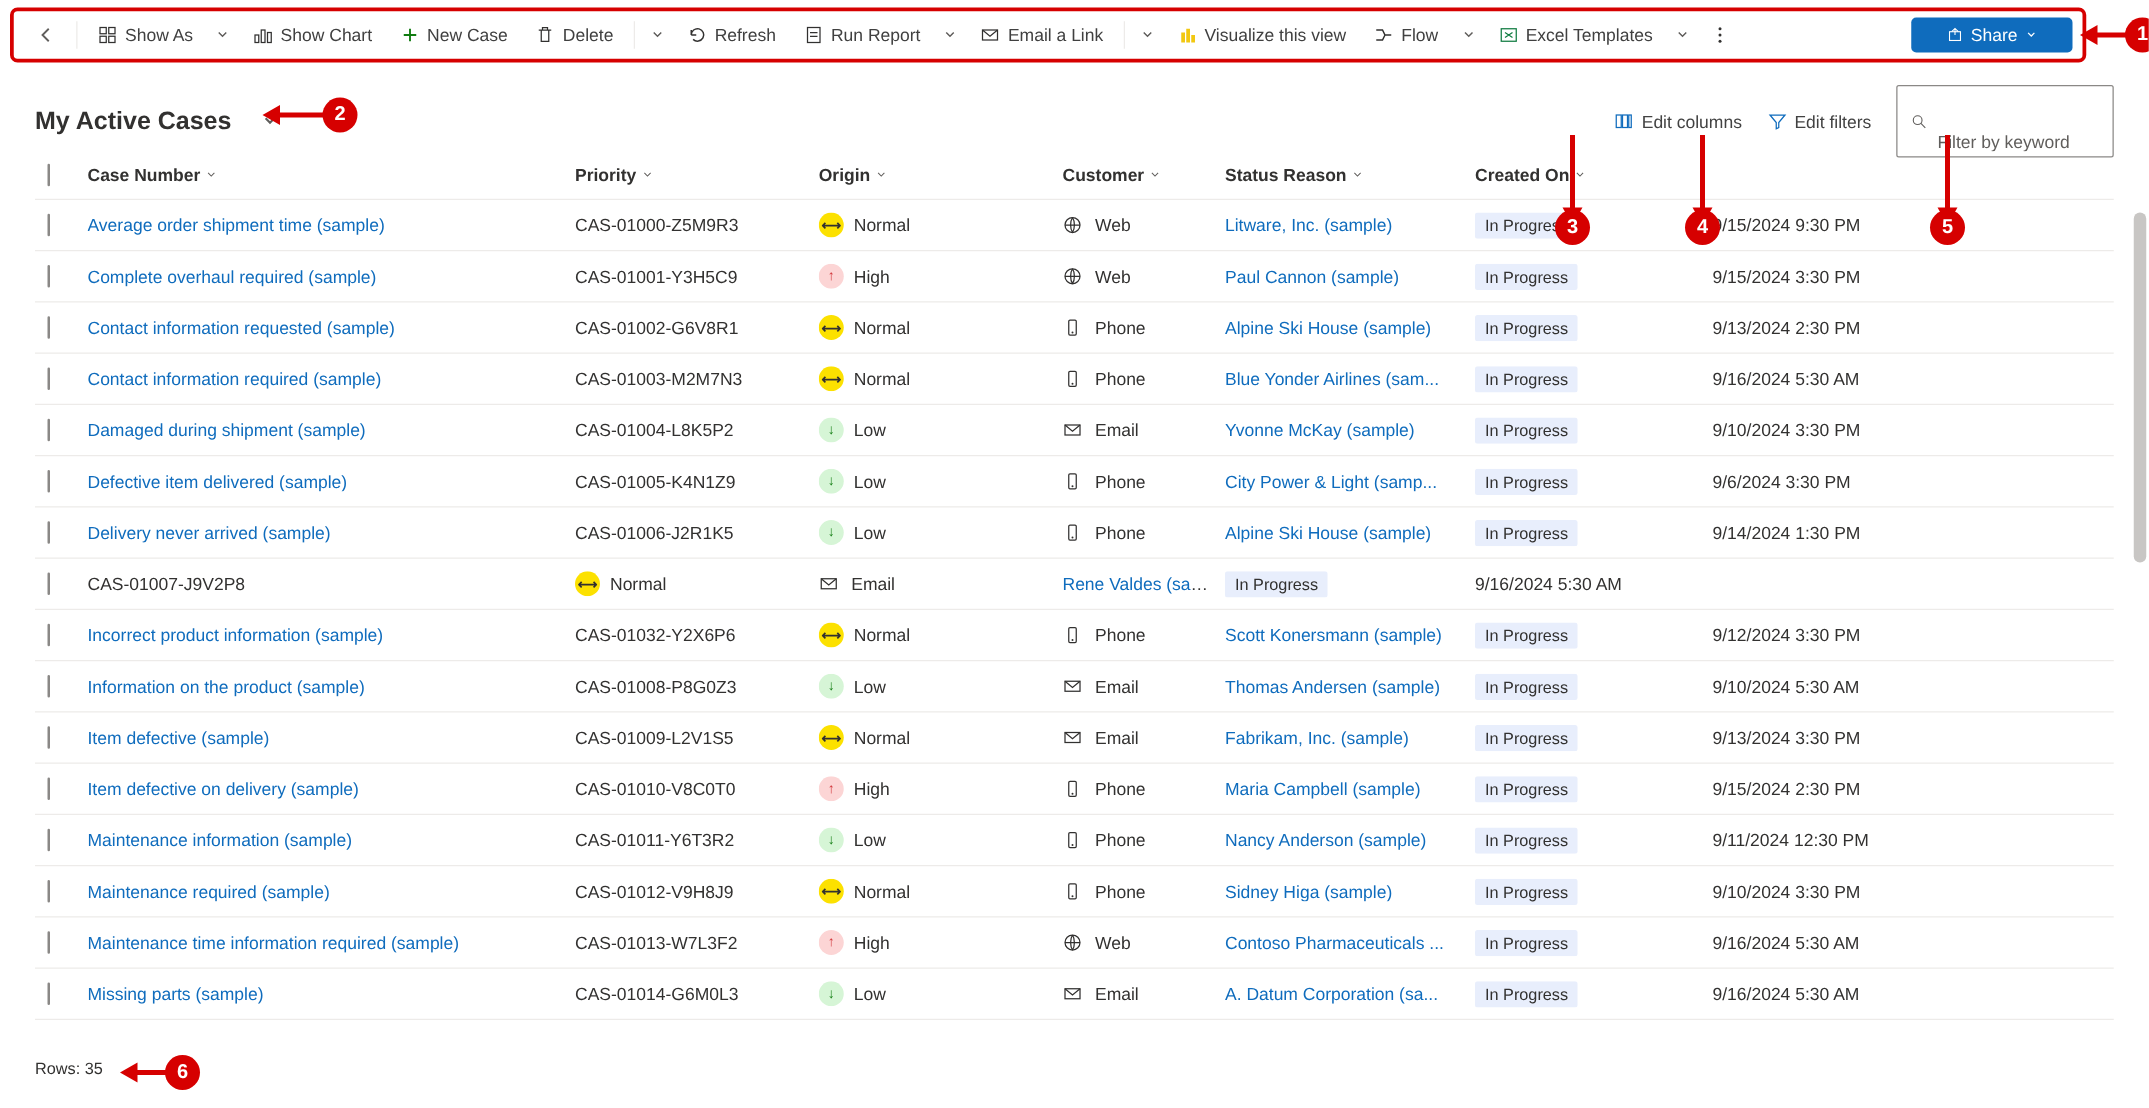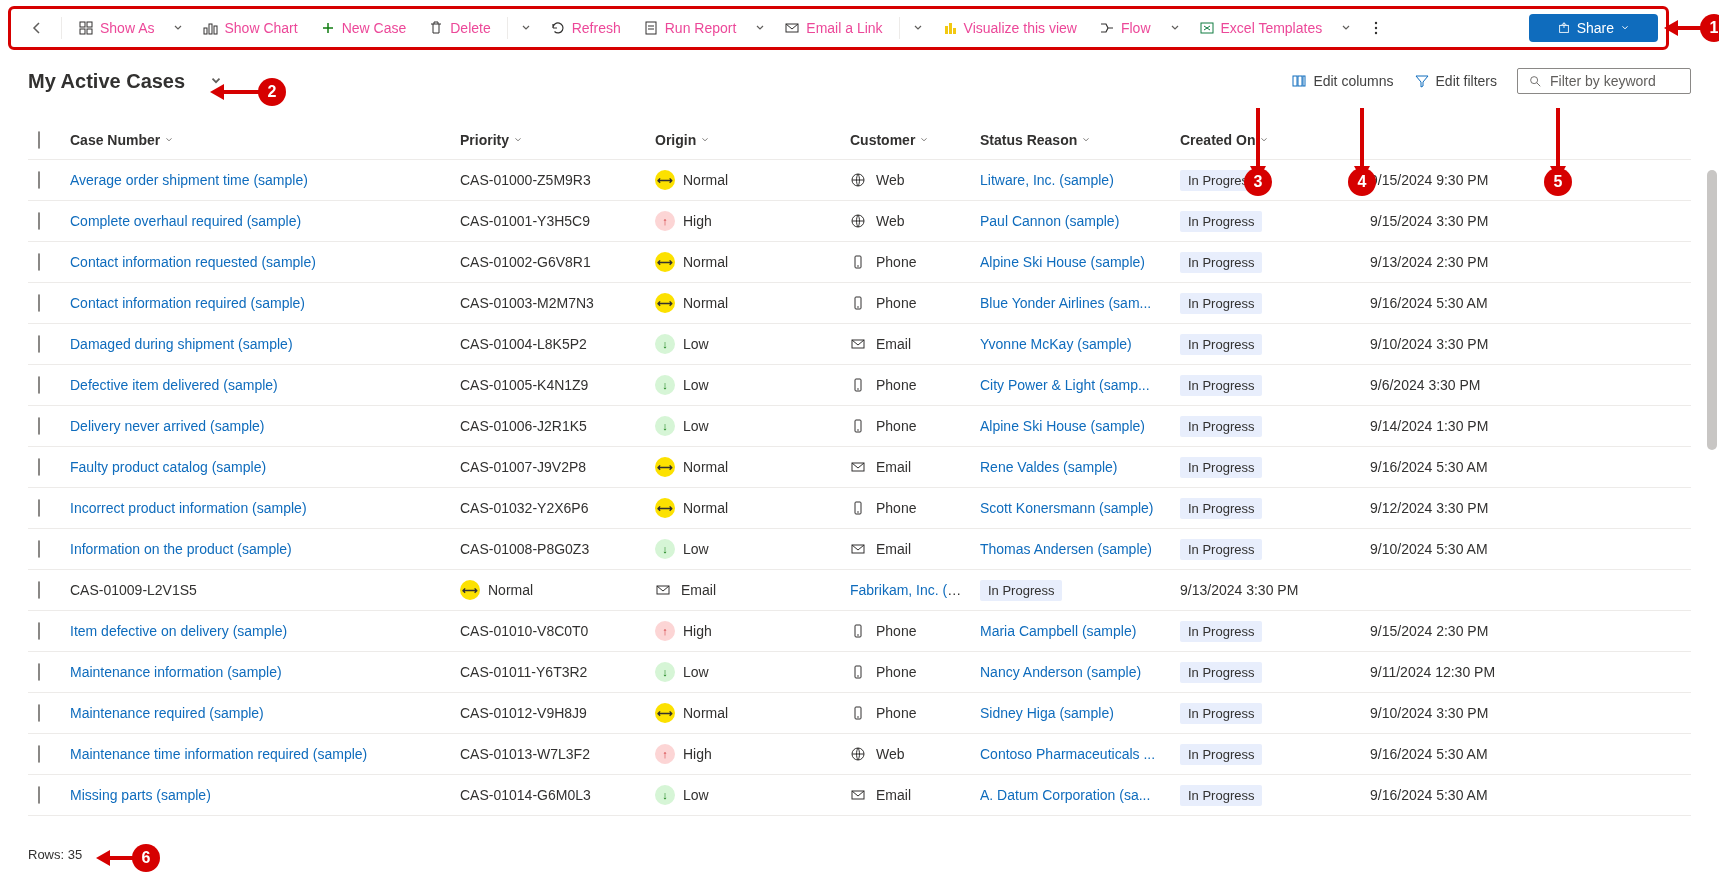--- a/index.html
+++ b/index.html
@@ -7,21 +7,21 @@
 .container { width: 1719px; height: 886px; position: relative; }
 
 
 .command-bar {
   position: absolute; top: 6px; left: 8px; right: 50px;
   height: 44px; border: 3px solid #d60000; border-radius: 6px;
   display: flex; align-items: center; padding: 0 8px; gap: 2px;
 }
 .cmd-btn {
   display: inline-flex; align-items: center; gap: 6px;
-  padding: 6px 10px; font-size: 14px; color: #ec4899;
+  padding: 6px 10px; font-size: 14px; color: #404040;
   background: transparent; border: none; cursor: pointer; border-radius: 2px;
 }
 .cmd-sep { width: 1px; height: 22px; background: #edebe9; margin: 0 4px; }
 .cmd-chevron { display: inline-flex; padding: 6px 6px; cursor: pointer; }
 .share-btn {
   margin-left: auto; display: inline-flex; align-items: center; gap: 6px;
   background: #0f6cbd; color: #fff; padding: 6px 28px; border-radius: 4px;
   border: none; cursor: pointer; font-size: 14px;
 }
 .more-btn { padding: 6px 8px; cursor: pointer; }
@@ -33,21 +33,21 @@
 }
 .view-title { font-size: 20px; font-weight: 600; color: #323130; }
 .view-title-chev { cursor: pointer; }
 .view-tools { margin-left: auto; display: flex; align-items: center; gap: 20px; }
 .tool-link { display: inline-flex; align-items: center; gap: 6px; color: #424242; cursor: pointer; font-size: 14px; }
 .search-box {
   display: inline-flex; align-items: center; gap: 8px;
   border: 1px solid #8a8886; border-radius: 2px; padding: 4px 10px;
   min-width: 170px; color: #605e5c;
 }
-.search-box input { border: none; outline: none; font-size: 14px; color: #323130; width: 130px; }
+.search-box input { border: none; outline: none; font-size: 14px; color: #323130; width: 130px; margin-top: 32px; }
 .search-box input::placeholder { color: #605e5c; }
 
 
 .grid { position: absolute; top: 120px; left: 28px; right: 28px; }
 .grid-head, .grid-row {
   display: grid;
   grid-template-columns: 42px 390px 195px 195px 130px 200px 190px 190px;
   align-items: center; height: 41px;
   border-bottom: 1px solid #edebe9;
 }
@@ -495,21 +495,20 @@
               </svg>
             </span>
             <span>Phone</span>
           </span>
           <span class="cell"><span class="link">Alpine Ski House (sample)</span></span>
           <span class="cell"><span class="status-badge">In Progress</span></span>
           <span class="cell">9/14/2024 1:30 PM</span>
         </div>
         <div class="grid-row">
           <span><span class="chk"></span></span>
-          <span class="cell"><span class="link">Faulty product catalog (sample)</span></span>
           <span class="cell">CAS-01007-J9V2P8</span>
           <span class="cell prio">
             <span class="prio-badge prio-normal">⟷</span>
             <span>Normal</span>
           </span>
           <span class="cell origin">
             <span>
               <svg width="16" height="16" viewBox="0 0 16 16">
                 <rect x="2" y="4" width="12" height="8" stroke="#323130" fill="none"></rect>
                 <path d="M2 4l6 5 6-5" stroke="#323130" fill="none"></path>
@@ -558,20 +557,21 @@
               </svg>
             </span>
             <span>Email</span>
           </span>
           <span class="cell"><span class="link">Thomas Andersen (sample)</span></span>
           <span class="cell"><span class="status-badge">In Progress</span></span>
           <span class="cell">9/10/2024 5:30 AM</span>
         </div>
         <div class="grid-row">
           <span><span class="chk"></span></span>
+          <span class="cell"><span class="link">Item defective (sample)</span></span>
           <span class="cell">CAS-01009-L2V1S5</span>
           <span class="cell prio">
             <span class="prio-badge prio-normal">⟷</span>
             <span>Normal</span>
           </span>
           <span class="cell origin">
             <span>
               <svg width="16" height="16" viewBox="0 0 16 16">
                 <rect x="2" y="4" width="12" height="8" stroke="#323130" fill="none"></rect>
                 <path d="M2 4l6 5 6-5" stroke="#323130" fill="none"></path>

